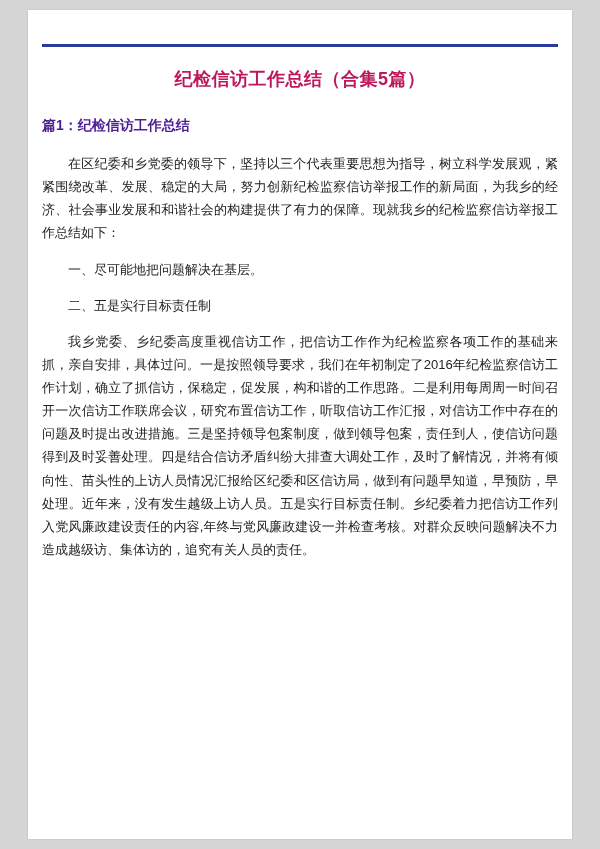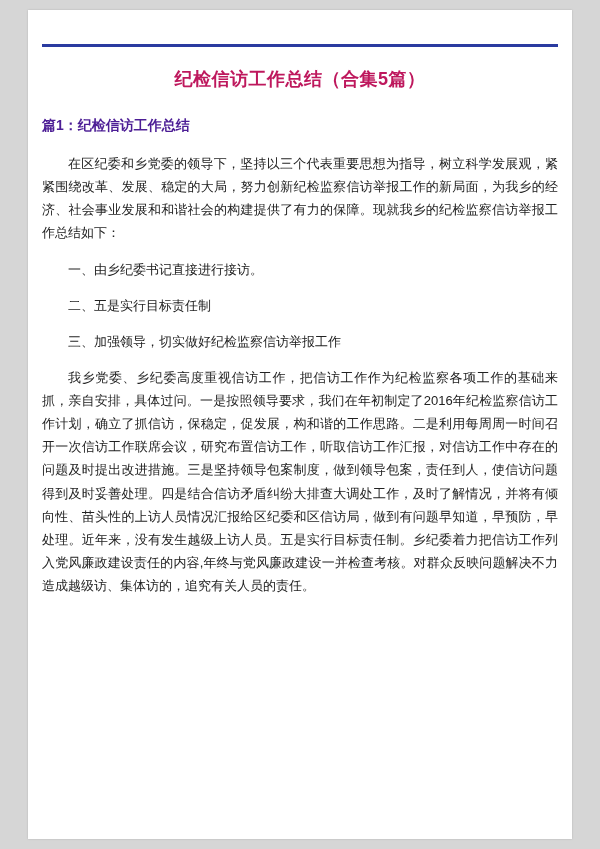--- a/index.html
+++ b/index.html
@@ -60,20 +60,19 @@
 <div class="page">
 
   <div class="top-rule"></div>
 
   <h1 class="doc-title">纪检信访工作总结（合集5篇）</h1>
 
   <h2 class="section-heading">篇1：纪检信访工作总结</h2>
 
   <div class="body-text">
     <p>在区纪委和乡党委的领导下，坚持以三个代表重要思想为指导，树立科学发展观，紧紧围绕改革、发展、稳定的大局，努力创新纪检监察信访举报工作的新局面，为我乡的经济、社会事业发展和和谐社会的构建提供了有力的保障。现就我乡的纪检监察信访举报工作总结如下：</p>
-    <p>一、由乡纪委书记直接进行接访。</p>
+    <p>一、尽可能地把问题解决在基层。</p>
     <p>二、五是实行目标责任制</p>
-    <p>三、加强领导，切实做好纪检监察信访举报工作</p>
     <p>我乡党委、乡纪委高度重视信访工作，把信访工作作为纪检监察各项工作的基础来抓，亲自安排，具体过问。一是按照领导要求，我们在年初制定了2016年纪检监察信访工作计划，确立了抓信访，保稳定，促发展，构和谐的工作思路。二是利用每周周一时间召开一次信访工作联席会议，研究布置信访工作，听取信访工作汇报，对信访工作中存在的问题及时提出改进措施。三是坚持领导包案制度，做到领导包案，责任到人，使信访问题得到及时妥善处理。四是结合信访矛盾纠纷大排查大调处工作，及时了解情况，并将有倾向性、苗头性的上访人员情况汇报给区纪委和区信访局，做到有问题早知道，早预防，早处理。近年来，没有发生越级上访人员。五是实行目标责任制。乡纪委着力把信访工作列入党风廉政建设责任的内容,年终与党风廉政建设一并检查考核。对群众反映问题解决不力造成越级访、集体访的，追究有关人员的责任。</p>
 
   </div>
 
 </div>
 
 </body></html>

